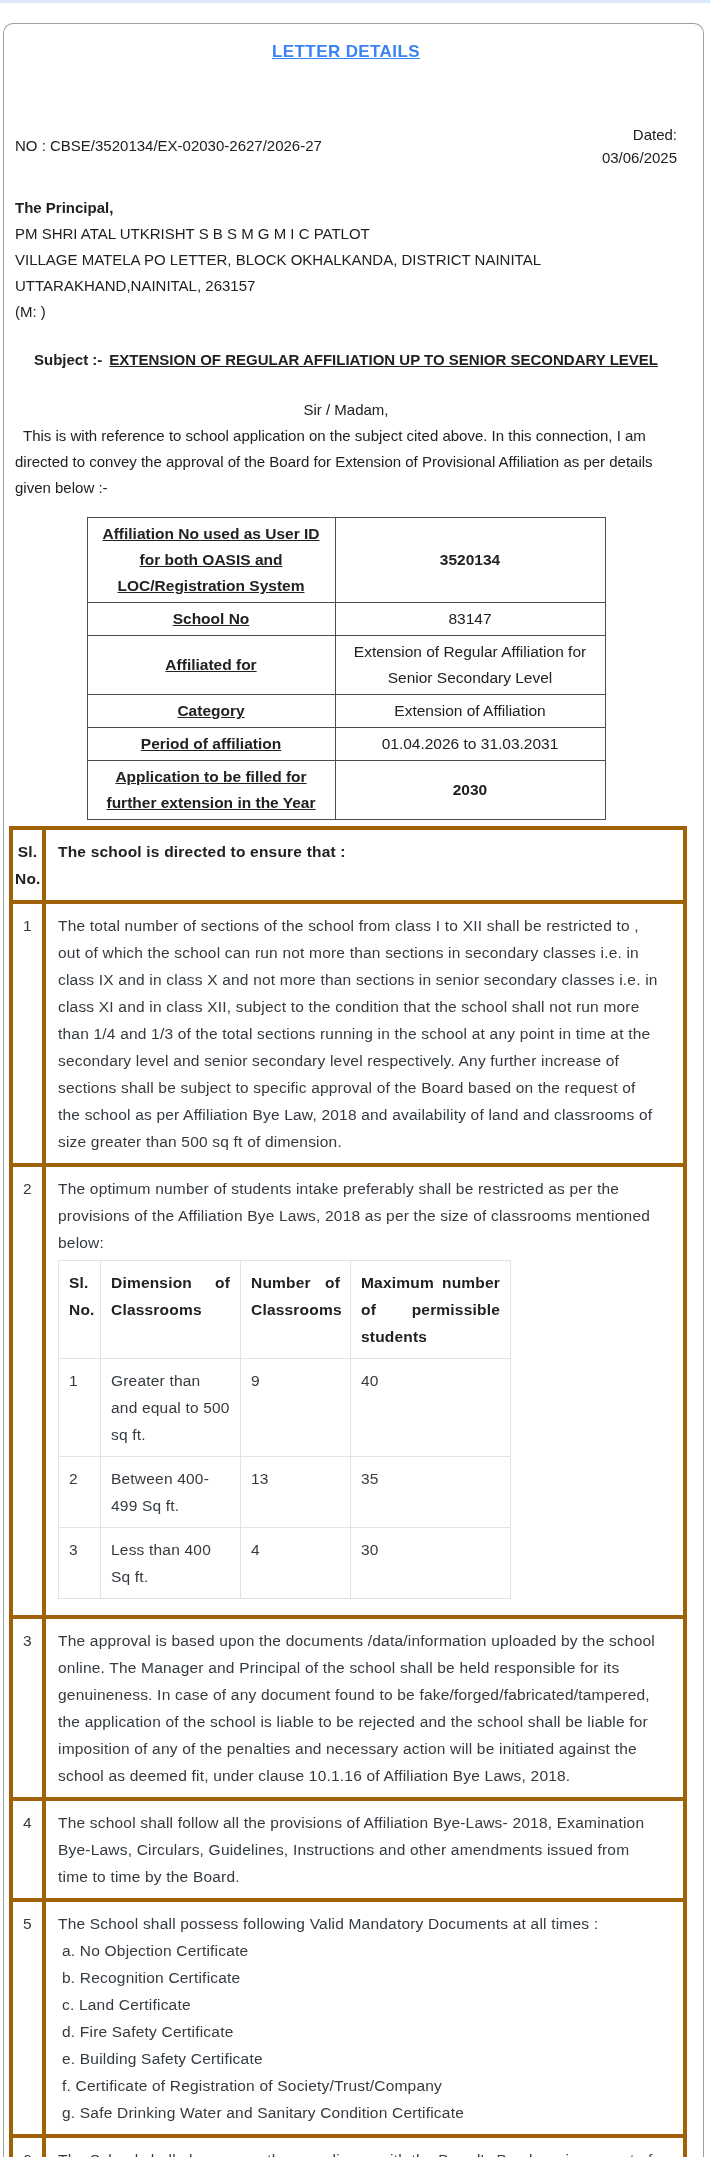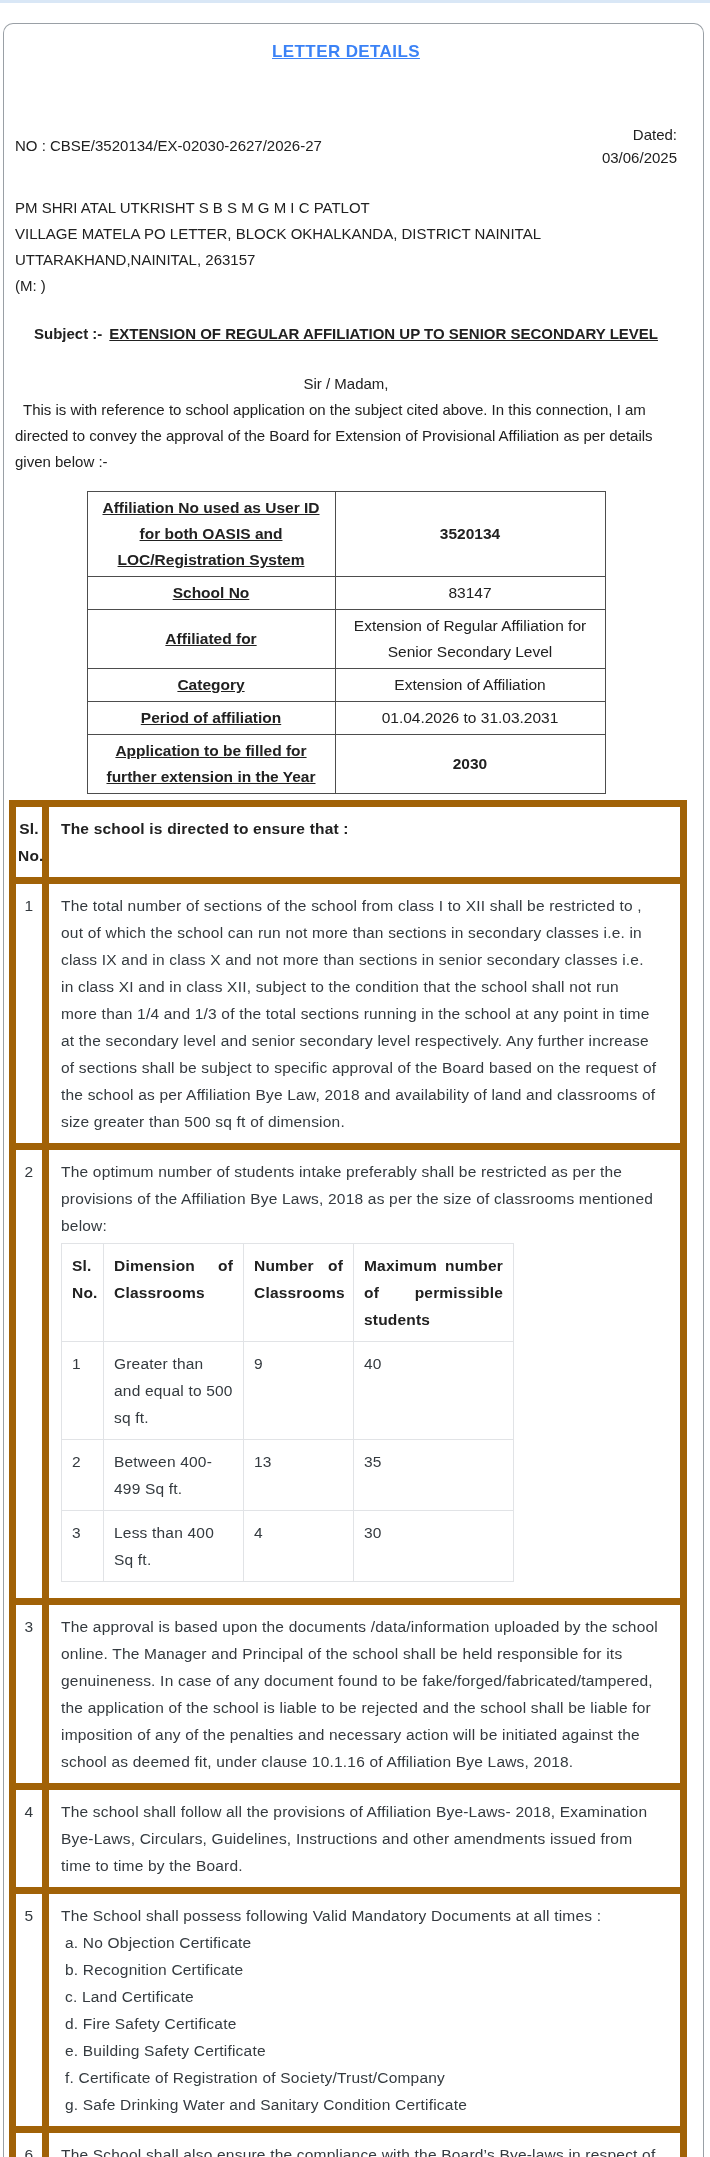--- a/index.html
+++ b/index.html
@@ -45,21 +45,21 @@
   .affil-table td.val { width:270px;margin-left:12px; }
   .affil-table td.val.b { font-weight:700; }
 
   
   .cond-table {
     border-collapse:collapse; margin:6px 20px 0 5px; width:678px;
     table-layout:fixed; font-size:15.5px; line-height:27px; color:#343a3f;
     letter-spacing:.2px;
   }
   .cond-table td {
-    border:7px solid #a16207; vertical-align:top; padding:8px 22px 8px 12px;
+    border:4px solid #a16207; vertical-align:top; padding:8px 22px 8px 12px;
   }
   .cond-table td.num { width:33px; text-align:center; padding:8px 2px; }
   .cond-table tr.head td { font-weight:700; color:#212121; }
 
   
   .classroom-table {
     border-collapse:collapse; table-layout:fixed; width:452px;
     margin:4px 0 8px 0;
   }
   .classroom-table td { border:1px solid #e1e3e6; vertical-align:top; padding:8px 10px; }
@@ -84,20 +84,21 @@
 
     <div class="ref-row">
       <div>NO : CBSE/3520134/EX-02030-2627/2026-27</div>
       <div class="dated">
         <div>Dated:</div>
         <div>03/06/2025</div>
       </div>
     </div>
 
     <div class="recipient">
+      <div class="bold">The Principal,</div>
       <div>PM SHRI ATAL UTKRISHT S B S M G M I C PATLOT</div>
       <div>VILLAGE MATELA PO LETTER, BLOCK OKHALKANDA, DISTRICT NAINITAL</div>
       <div>UTTARAKHAND,NAINITAL, 263157</div>
       <div>(M: )</div>
     </div>
 
     <div class="subject">
       <span class="subj-label">Subject :-</span><span class="subj-text">EXTENSION OF REGULAR AFFILIATION UP TO SENIOR SECONDARY LEVEL</span>
     </div>
 

